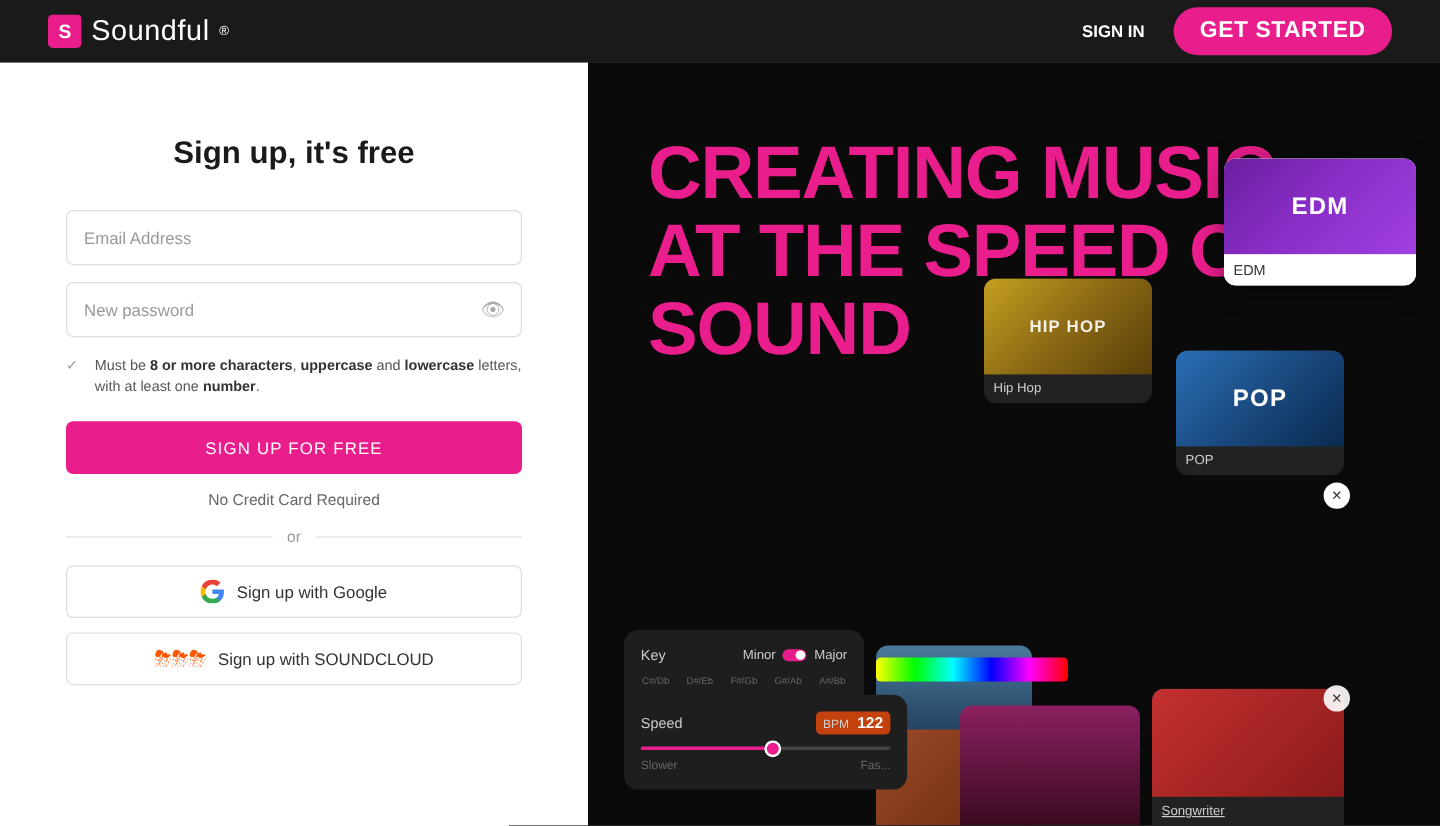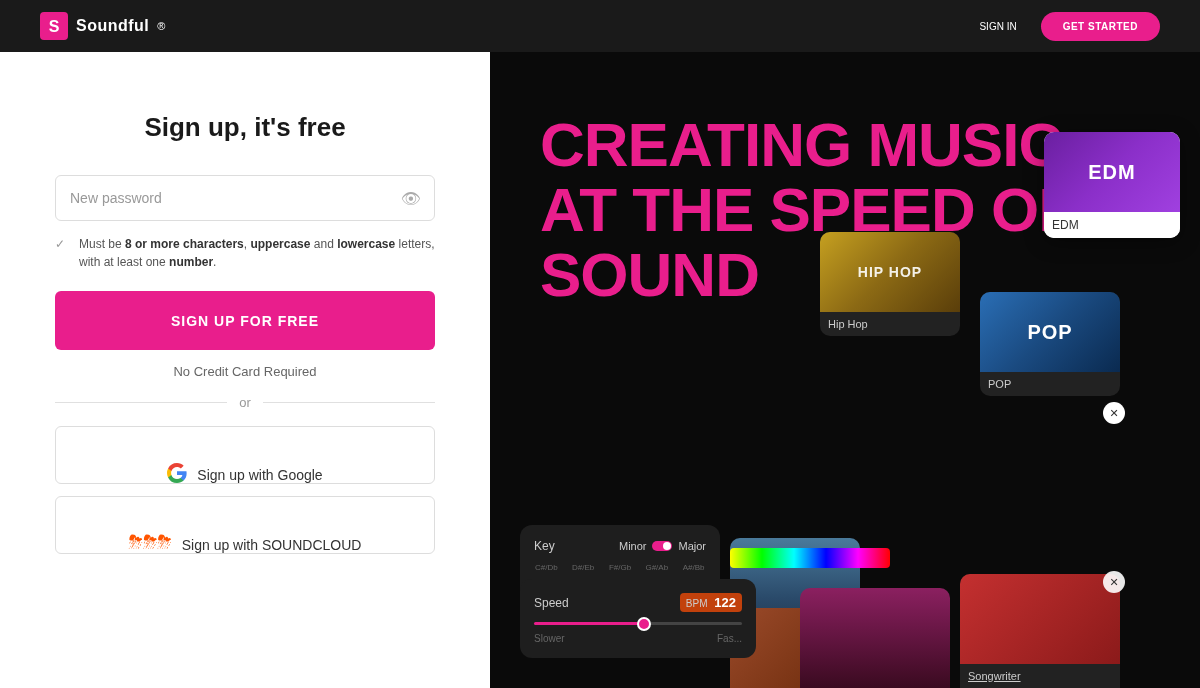--- a/index.html
+++ b/index.html
@@ -27,48 +27,48 @@
       display: flex;
       align-items: center;
       gap: 8px;
     }
     .logo-icon {
       width: 28px;
       height: 28px;
     }
     .logo-text {
       color: #fff;
-      font-size: 16px;
-      font-weight: 700;
+      font-size: 24px;
+      font-weight: 400;
       letter-spacing: 0.5px;
     }
     .logo-reg {
       font-size: 11px;
       vertical-align: super;
       color: #fff;
     }
     .nav-right {
       display: flex;
       align-items: center;
       gap: 24px;
     }
     .sign-in-link {
       color: #fff;
-      font-size: 10px;
-      font-weight: 400;
+      font-size: 14px;
+      font-weight: 700;
       text-decoration: none;
       cursor: pointer;
     }
     .get-started-btn {
       background: #e91e8c;
       color: #fff;
       border: none;
       border-radius: 24px;
       padding: 9px 22px;
-      font-size: 10px;
+      font-size: 19px;
       font-weight: 700;
       cursor: pointer;
       letter-spacing: 0.5px;
     }
 
     
     .main-content {
       display: flex;
       width: 100%;
       height: 636px;
@@ -139,27 +139,27 @@
       font-size: 12px;
       color: #555;
       line-height: 1.5;
     }
     .hint-text strong {
       font-weight: 700;
       color: #333;
     }
     .signup-btn {
       width: 100%;
-      height: 59px;
+      height: 44px;
       background: #e91e8c;
       color: #fff;
       border: none;
       border-radius: 6px;
       font-size: 14px;
-      font-weight: 700;
+      font-weight: 400;
       letter-spacing: 1px;
       cursor: pointer;
       margin-bottom: 14px;
     }
     .no-cc-text {
       text-align: center;
       font-size: 13px;
       color: #666;
       margin-bottom: 16px;
     }
@@ -173,26 +173,26 @@
       flex: 1;
       height: 1px;
       background: #e0e0e0;
     }
     .divider-or {
       font-size: 13px;
       color: #999;
     }
     .social-btn {
       width: 100%;
-      height: 58px;
+      height: 44px;
       border: 1.5px solid #ddd;
       border-radius: 6px;
       background: #fff;
       display: flex;
-      align-items: flex-end;
+      align-items: center;
       justify-content: center;
       gap: 10px;
       font-size: 14px;
       color: #333;
       font-weight: 500;
       cursor: pointer;
       margin-bottom: 12px;
     }
     .google-logo {
       width: 20px;
@@ -412,21 +412,21 @@
       color: #fff;
       font-size: 20px;
       font-weight: 900;
       text-transform: uppercase;
     }
 
     .edm-card {
       position: absolute;
       top: 80px;
       right: 20px;
-      width: 136px;
+      width: 160px;
       background: #fff;
       border-radius: 10px;
       overflow: hidden;
       z-index: 4;
       box-shadow: 0 4px 20px rgba(0,0,0,0.4);
     }
     .edm-img {
       background: linear-gradient(135deg, #6a1fa0 0%, #8b2fc9 50%, #a040e0 100%);
       color: #fff;
       font-size: 20px;
@@ -573,20 +573,23 @@
     <button class="get-started-btn">GET STARTED</button>
   </div>
 </nav>
 
 <div class="main-content">
 
   <div class="left-panel">
     <h2 class="signup-title">Sign up, it's free</h2>
 
 
+    <div class="form-group">
+      <input class="form-input" type="email" placeholder="Email Address" style="">
+    </div>
 
     <div class="form-group">
       <div class="password-wrapper">
         <input class="form-input" type="password" placeholder="New password" style="">
         <span class="eye-icon">👁</span>
       </div>
     </div>
 
     <div class="password-hint">
       <span class="check-icon">✓</span>

